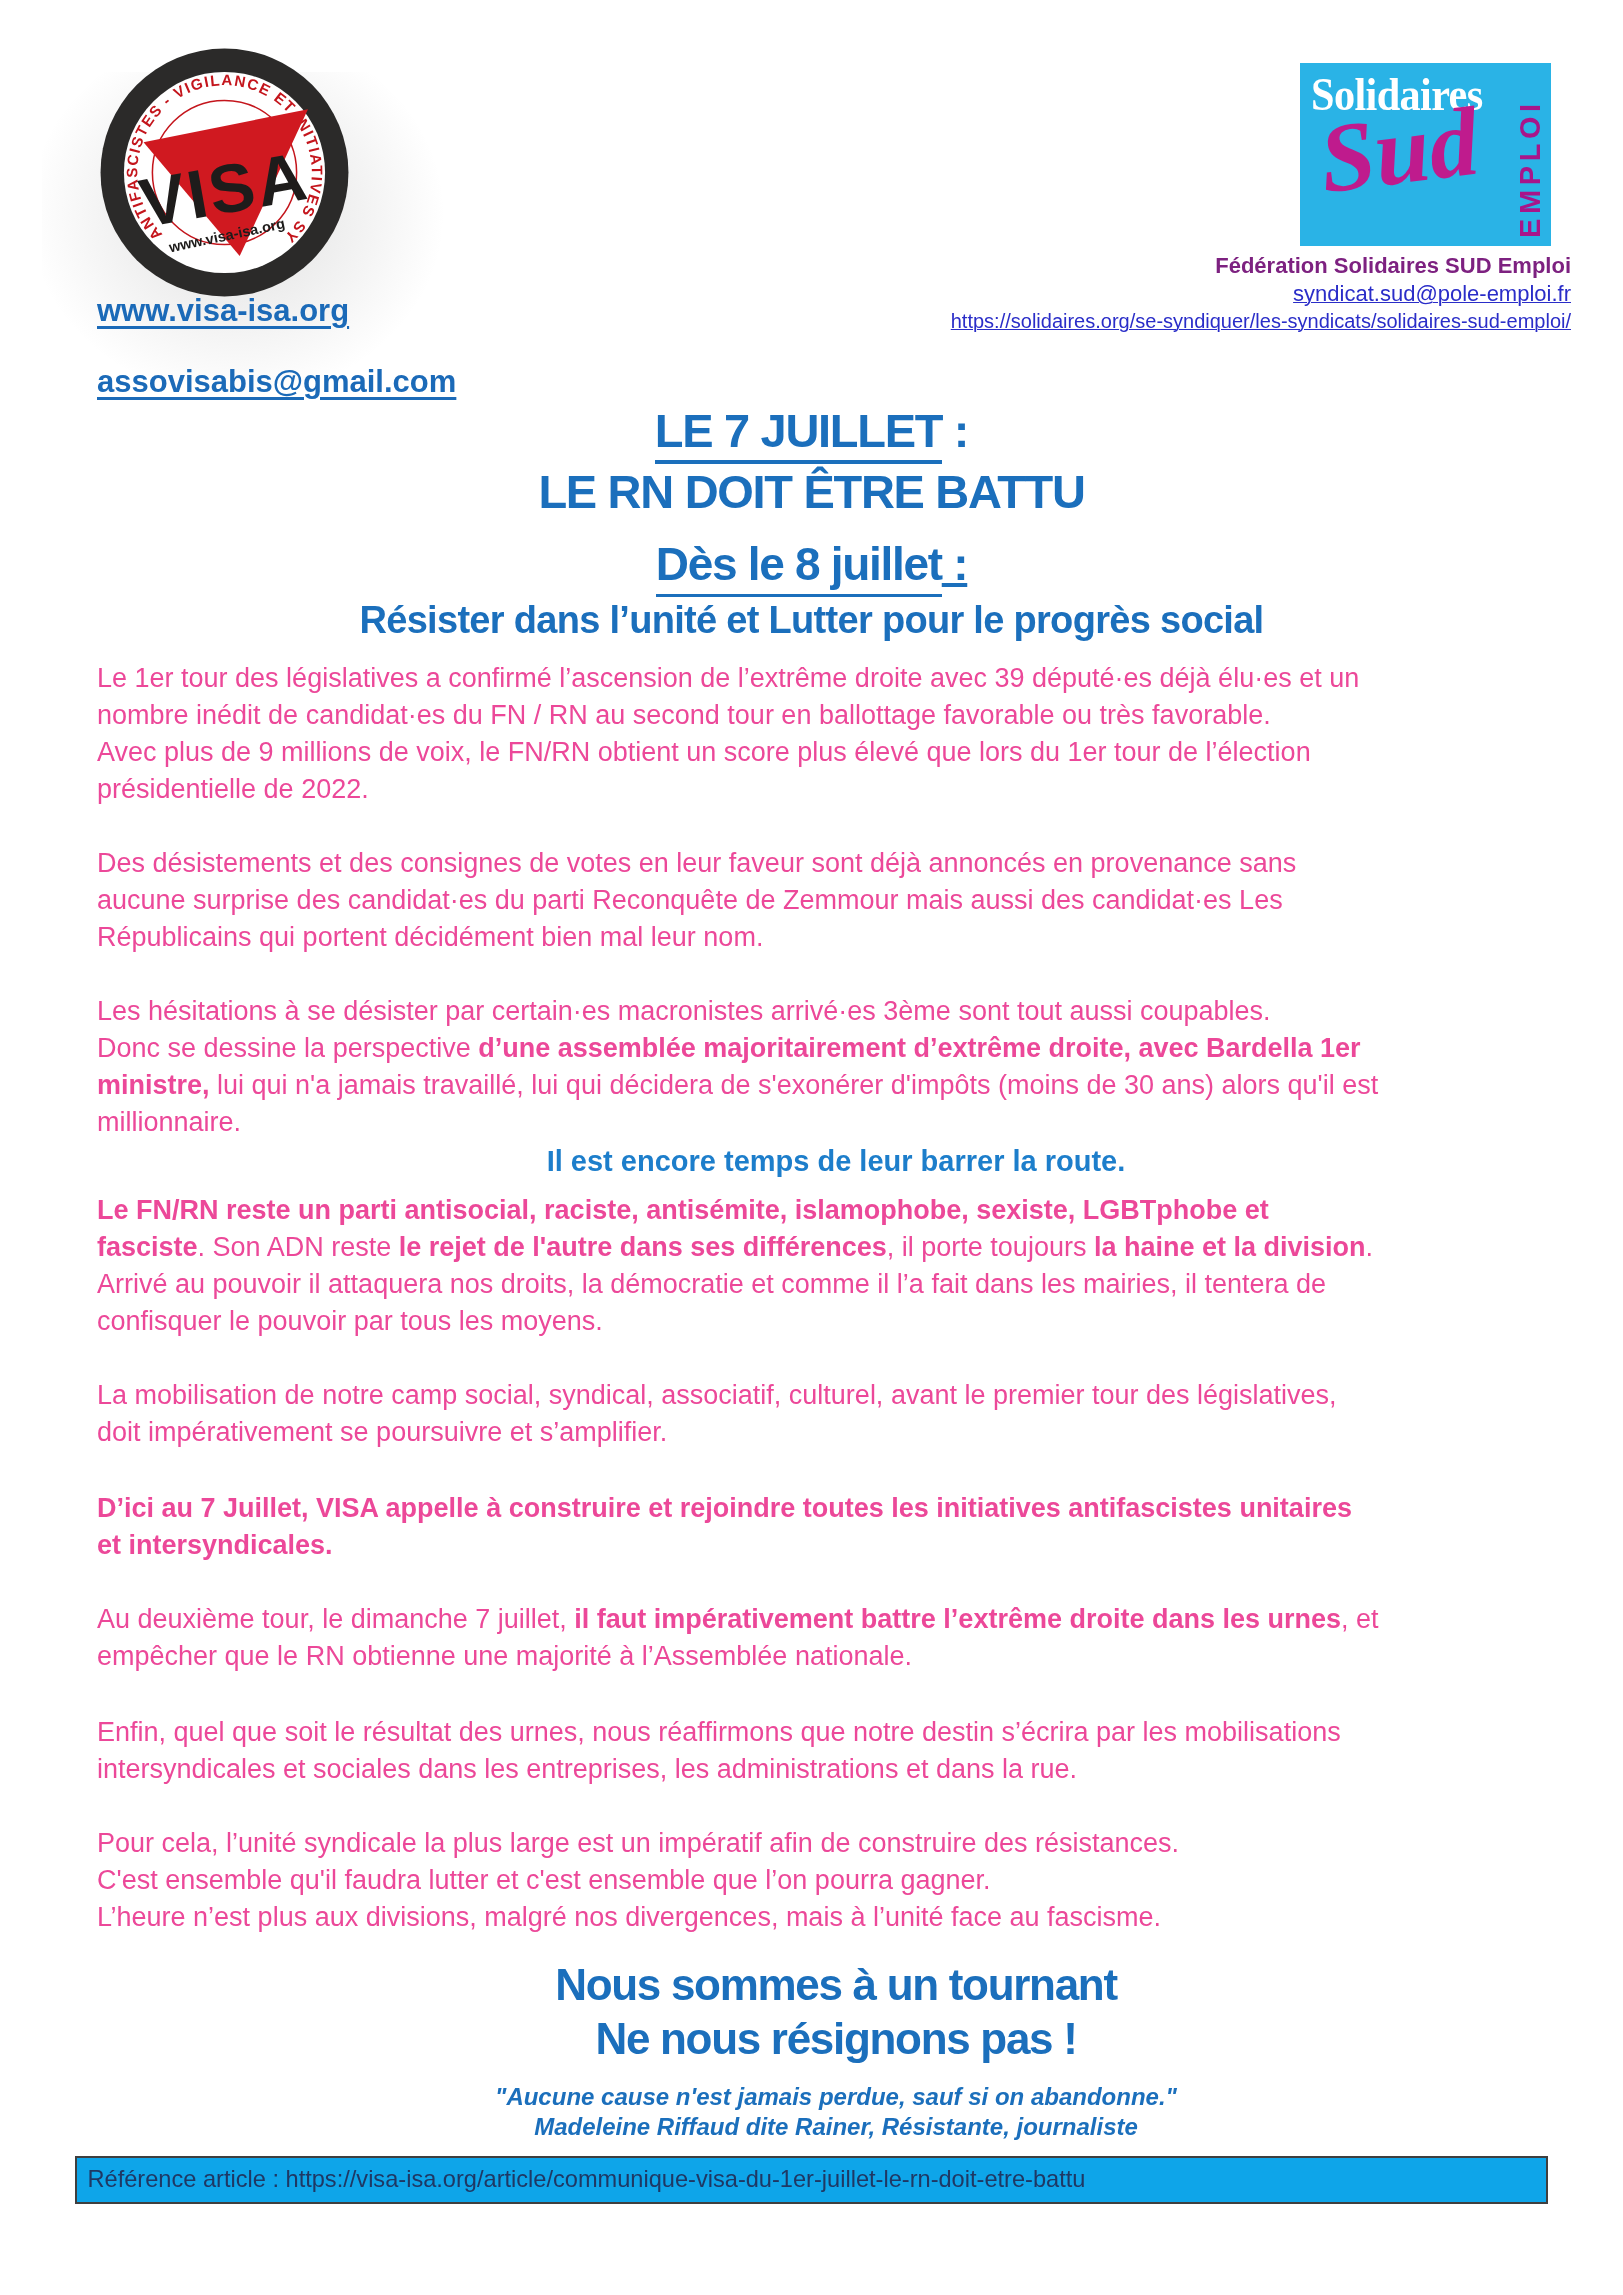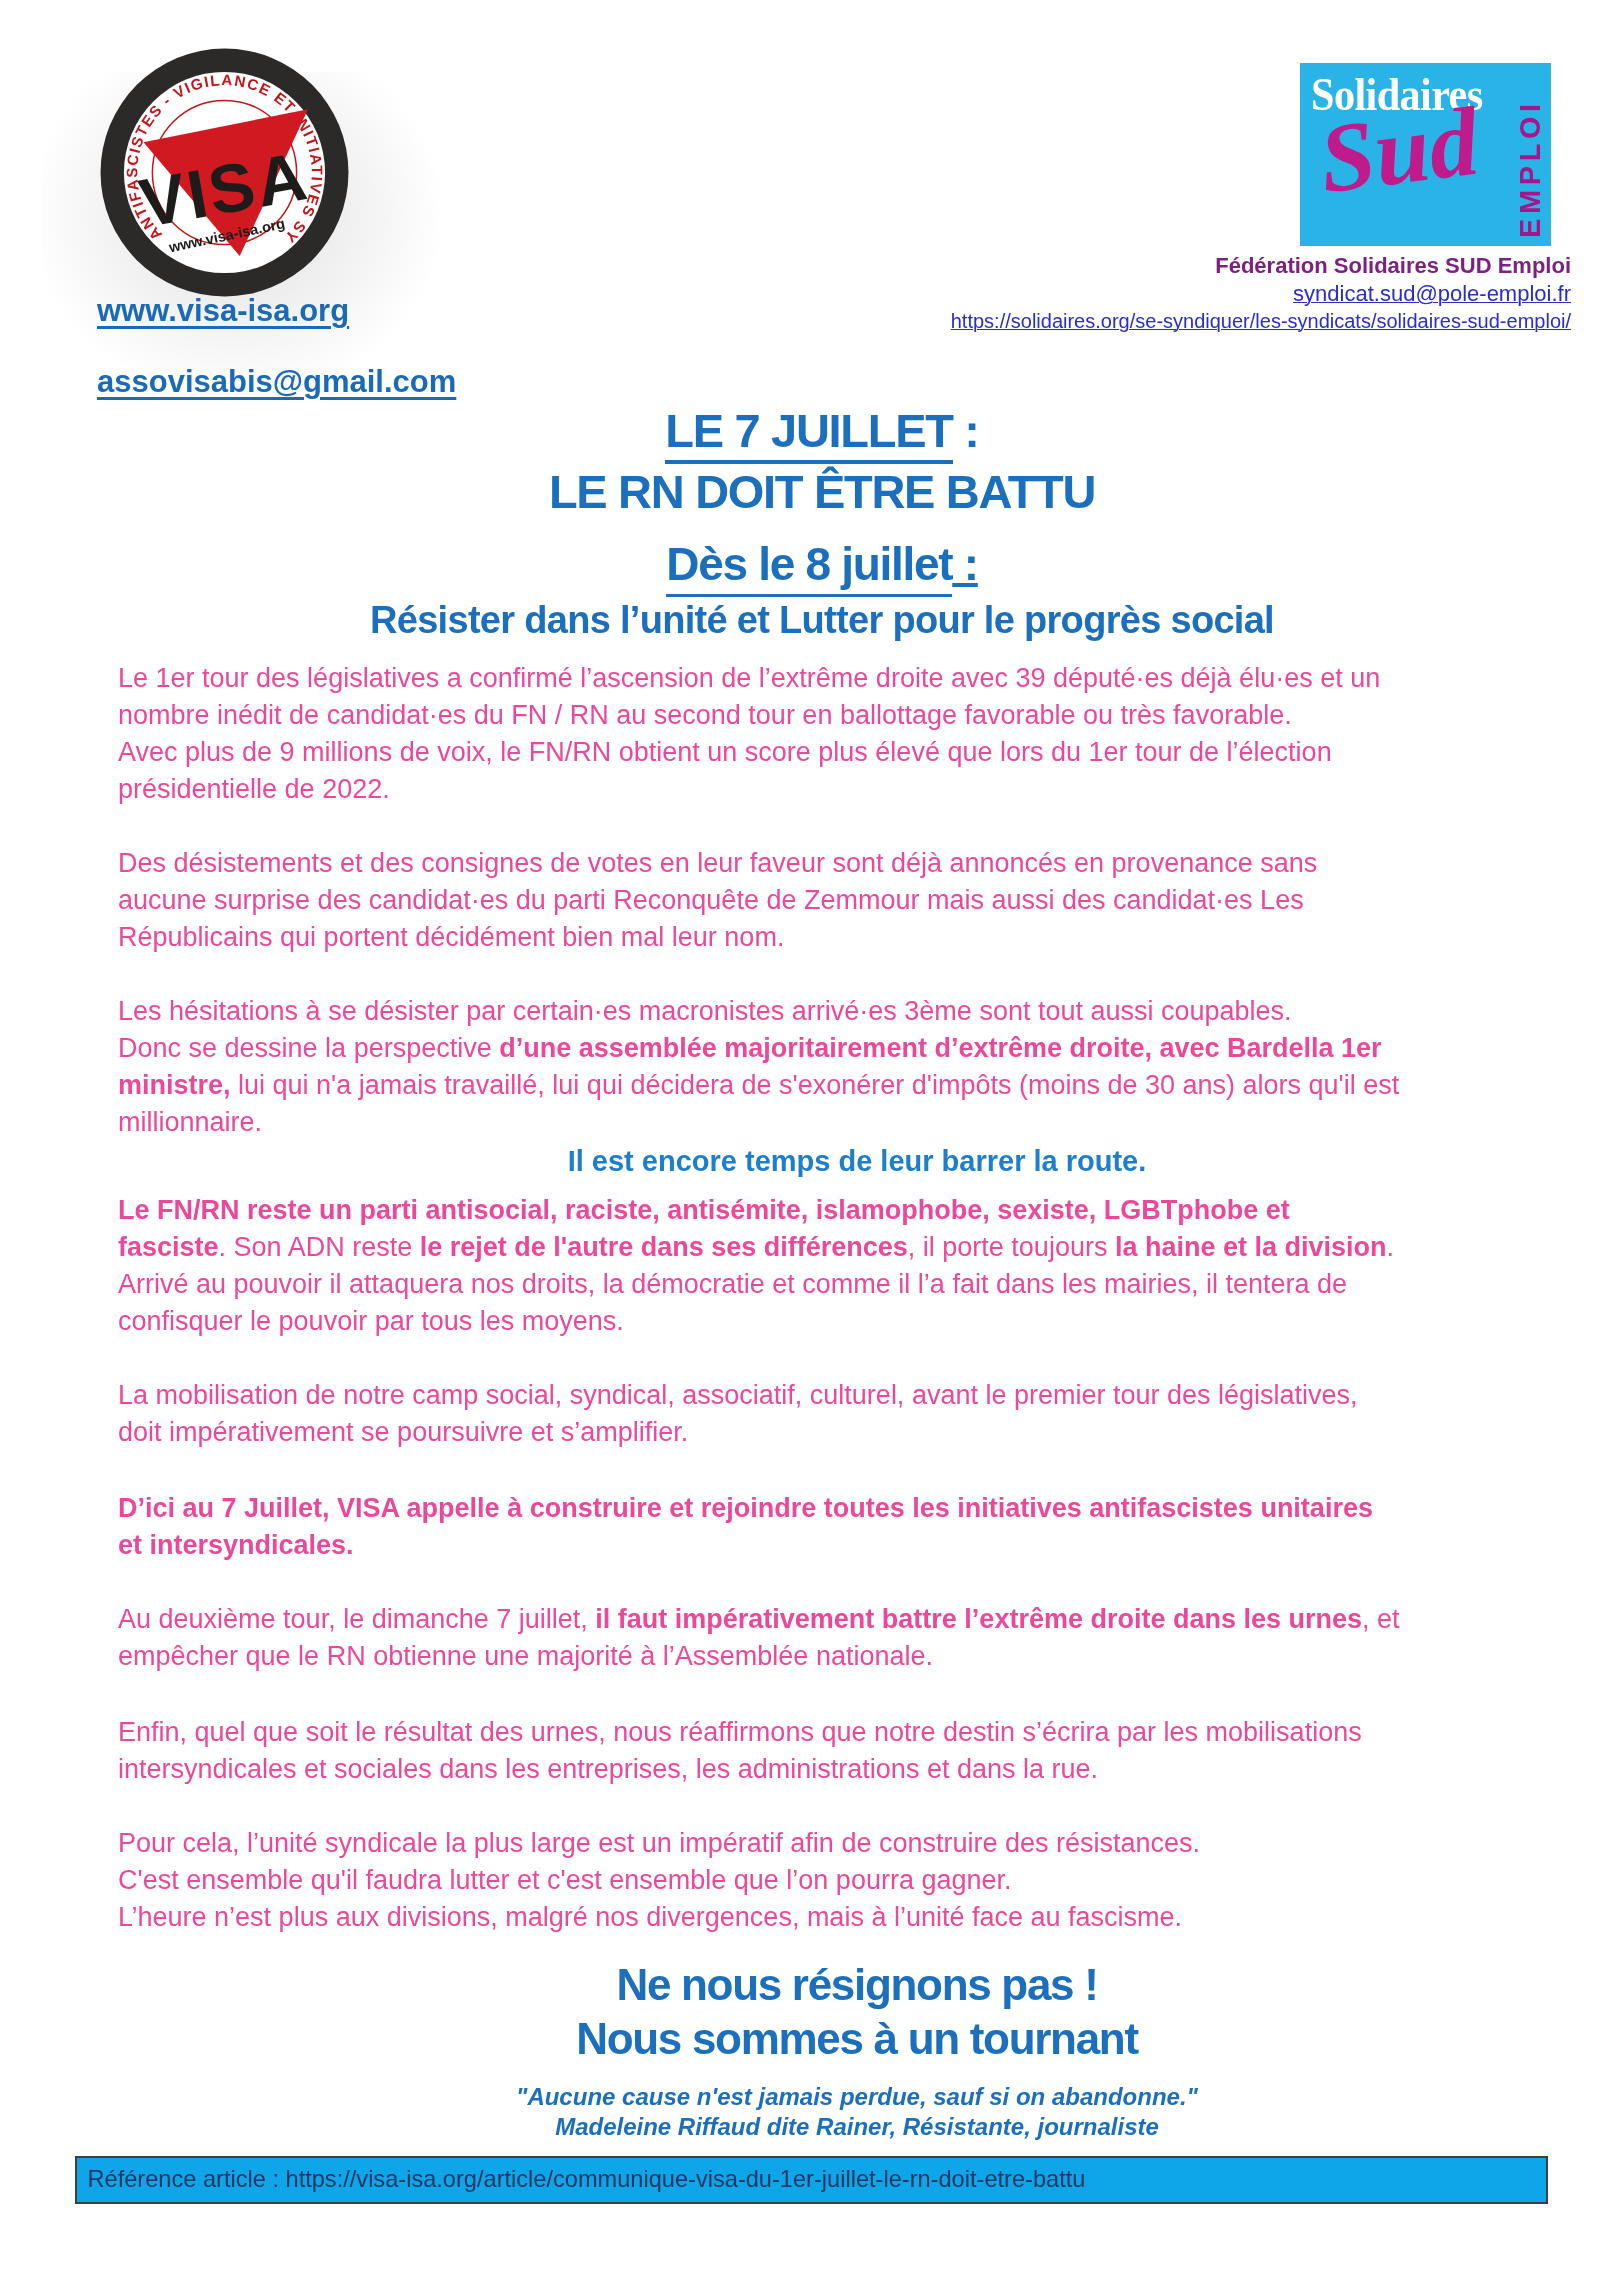--- a/index.html
+++ b/index.html
@@ -52,21 +52,21 @@
   .sud-mail{
     font-size:22px; line-height:29px; color:#2a2dc8;
     text-decoration:underline; text-decoration-thickness:1.3px;
   }
   .sud-dir{
     font-size:20px; line-height:26px; color:#2a2dc8;
     text-decoration:underline; text-decoration-thickness:1.3px;
   }
 
   
-  .main{ position:absolute; top:403px; left:0; width:1623px;padding-left:21px; }
+  .main{ position:absolute; top:403px; left:0; width:1623px; }
   .headings{ text-align:center; color:#1b6fbc; font-weight:bold; }
   .h1line{ font-size:47px; line-height:55px; letter-spacing:-1.3px; }
   .h2line{ font-size:46px; line-height:55px; letter-spacing:-1.3px; margin-top:18.3px;text-decoration:underline; }
   .h2line2{ font-size:38px; line-height:46px; letter-spacing:-0.7px; }
   .u1{ display:inline-block; border-bottom:4.6px solid #1b6fbc; padding-bottom:2px; }
   .u2{ display:inline-block; border-bottom:3.9px solid #1b6fbc; padding-bottom:1.3px; }
 
   
   .bodytext{ margin:17px 48px 0 97px; width:1478px; }
   .para{
@@ -170,22 +170,22 @@
 et intersyndicales.</span></p>
     <p class="para mt-p"><span>Au deuxième tour, le dimanche 7 juillet, </span><span class="b">il faut impérativement battre l’extrême droite dans les urnes</span><span>, et
 empêcher que le RN obtienne une majorité à l’Assemblée nationale.</span></p>
     <p class="para mt-m"><span>Enfin, quel que soit le résultat des urnes, nous réaffirmons que notre destin s’écrira par les mobilisations
 intersyndicales et sociales dans les entreprises, les administrations et dans la rue.</span></p>
     <p class="para mt-p"><span>Pour cela, l’unité syndicale la plus large est un impératif afin de construire des résistances.
 C'est ensemble qu'il faudra lutter et c'est ensemble que l’on pourra gagner.
 L’heure n’est plus aux divisions, malgré nos divergences, mais à l’unité face au fascisme.</span></p>
 
     <div class="closing">
+      <div class="close-line">Nous sommes à un tournant</div>
       <div class="close-line">Ne nous résignons pas !</div>
-      <div class="close-line">Nous sommes à un tournant</div>
       <div class="quote-block">
         <div class="quote-line">"Aucune cause n'est jamais perdue, sauf si on abandonne."</div>
         <div class="quote-line">Madeleine Riffaud dite Rainer, Résistante, journaliste</div>
       </div>
     </div>
   </div>
 </div>
 
 <div class="reference-box">
   <div class="reference-text">Référence article : https://visa-isa.org/article/communique-visa-du-1er-juillet-le-rn-doit-etre-battu</div>

